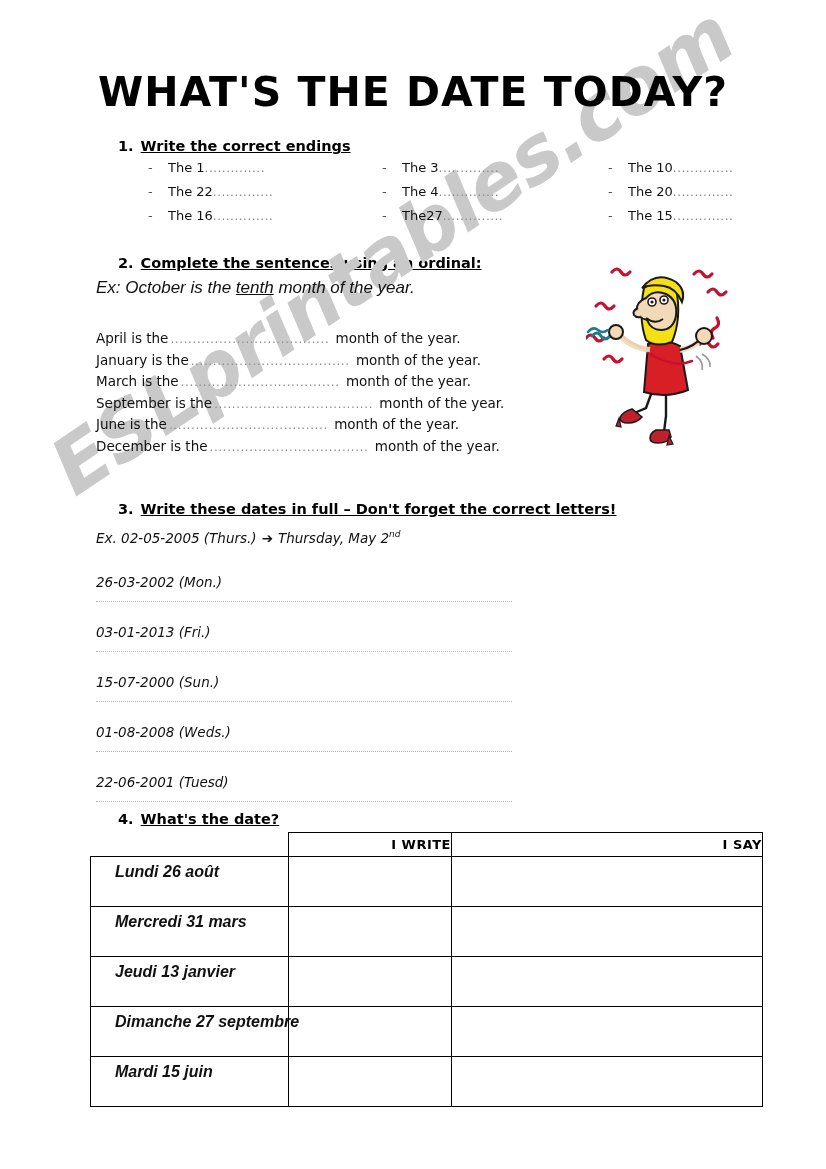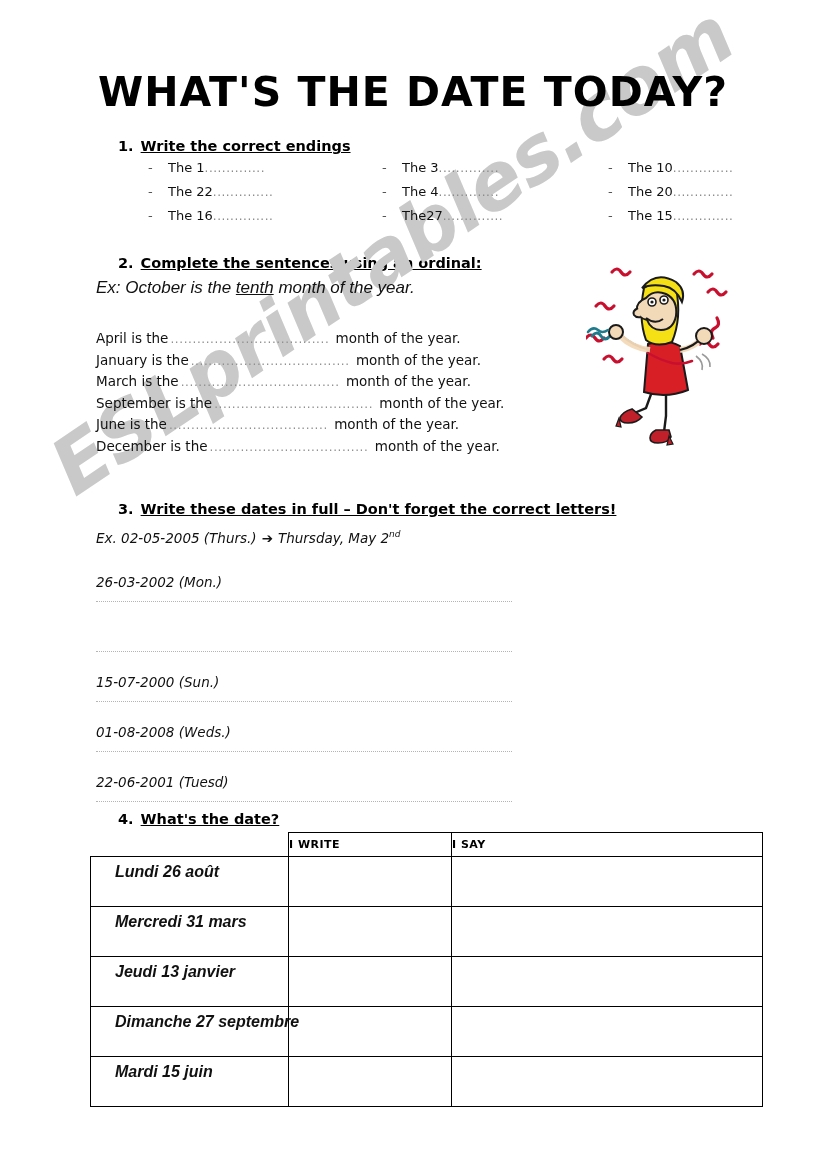--- a/index.html
+++ b/index.html
@@ -188,24 +188,24 @@
   #ex4-table col.c-mid   { width: 163px; }
   #ex4-table col.c-right { width: 311px; }
 
   #ex4-table th, #ex4-table td {
     border: 1.5px solid #000000;
     padding: 0;
     vertical-align: top;
   }
   #ex4-table thead th {
     height: 23px;
-    text-align: left;
+    text-align: right;
     vertical-align: middle;
     font-family: "DejaVu Sans", sans-serif;
-    font-size: 11px;
+    font-size: 13px;
     font-weight: bold;
     letter-spacing: 0.5px;
     color: #000;
   }
   #ex4-table thead th.blank {
     border-top: none;
     border-left: none;
     border-bottom: none;
   }
   #ex4-table tbody td {
@@ -337,20 +337,21 @@
   <div id="ex3-example" class="content">
     <span>Ex. 02-05-2005 (Thurs.)</span><span class="arrow">➔</span><span>Thursday, May 2</span><sup>nd</sup>
   </div>
 
   <div id="ex3-items" class="content">
     <div class="ex3-block">
       <div class="ex3-date">26-03-2002 (Mon.)</div>
       <div class="ex3-rule"></div>
     </div>
     <div class="ex3-block">
+      <div class="ex3-date">03-01-2013 (Fri.)</div>
       <div class="ex3-rule"></div>
     </div>
     <div class="ex3-block">
       <div class="ex3-date">15-07-2000 (Sun.)</div>
       <div class="ex3-rule"></div>
     </div>
     <div class="ex3-block">
       <div class="ex3-date">01-08-2008 (Weds.)</div>
       <div class="ex3-rule"></div>
     </div>

